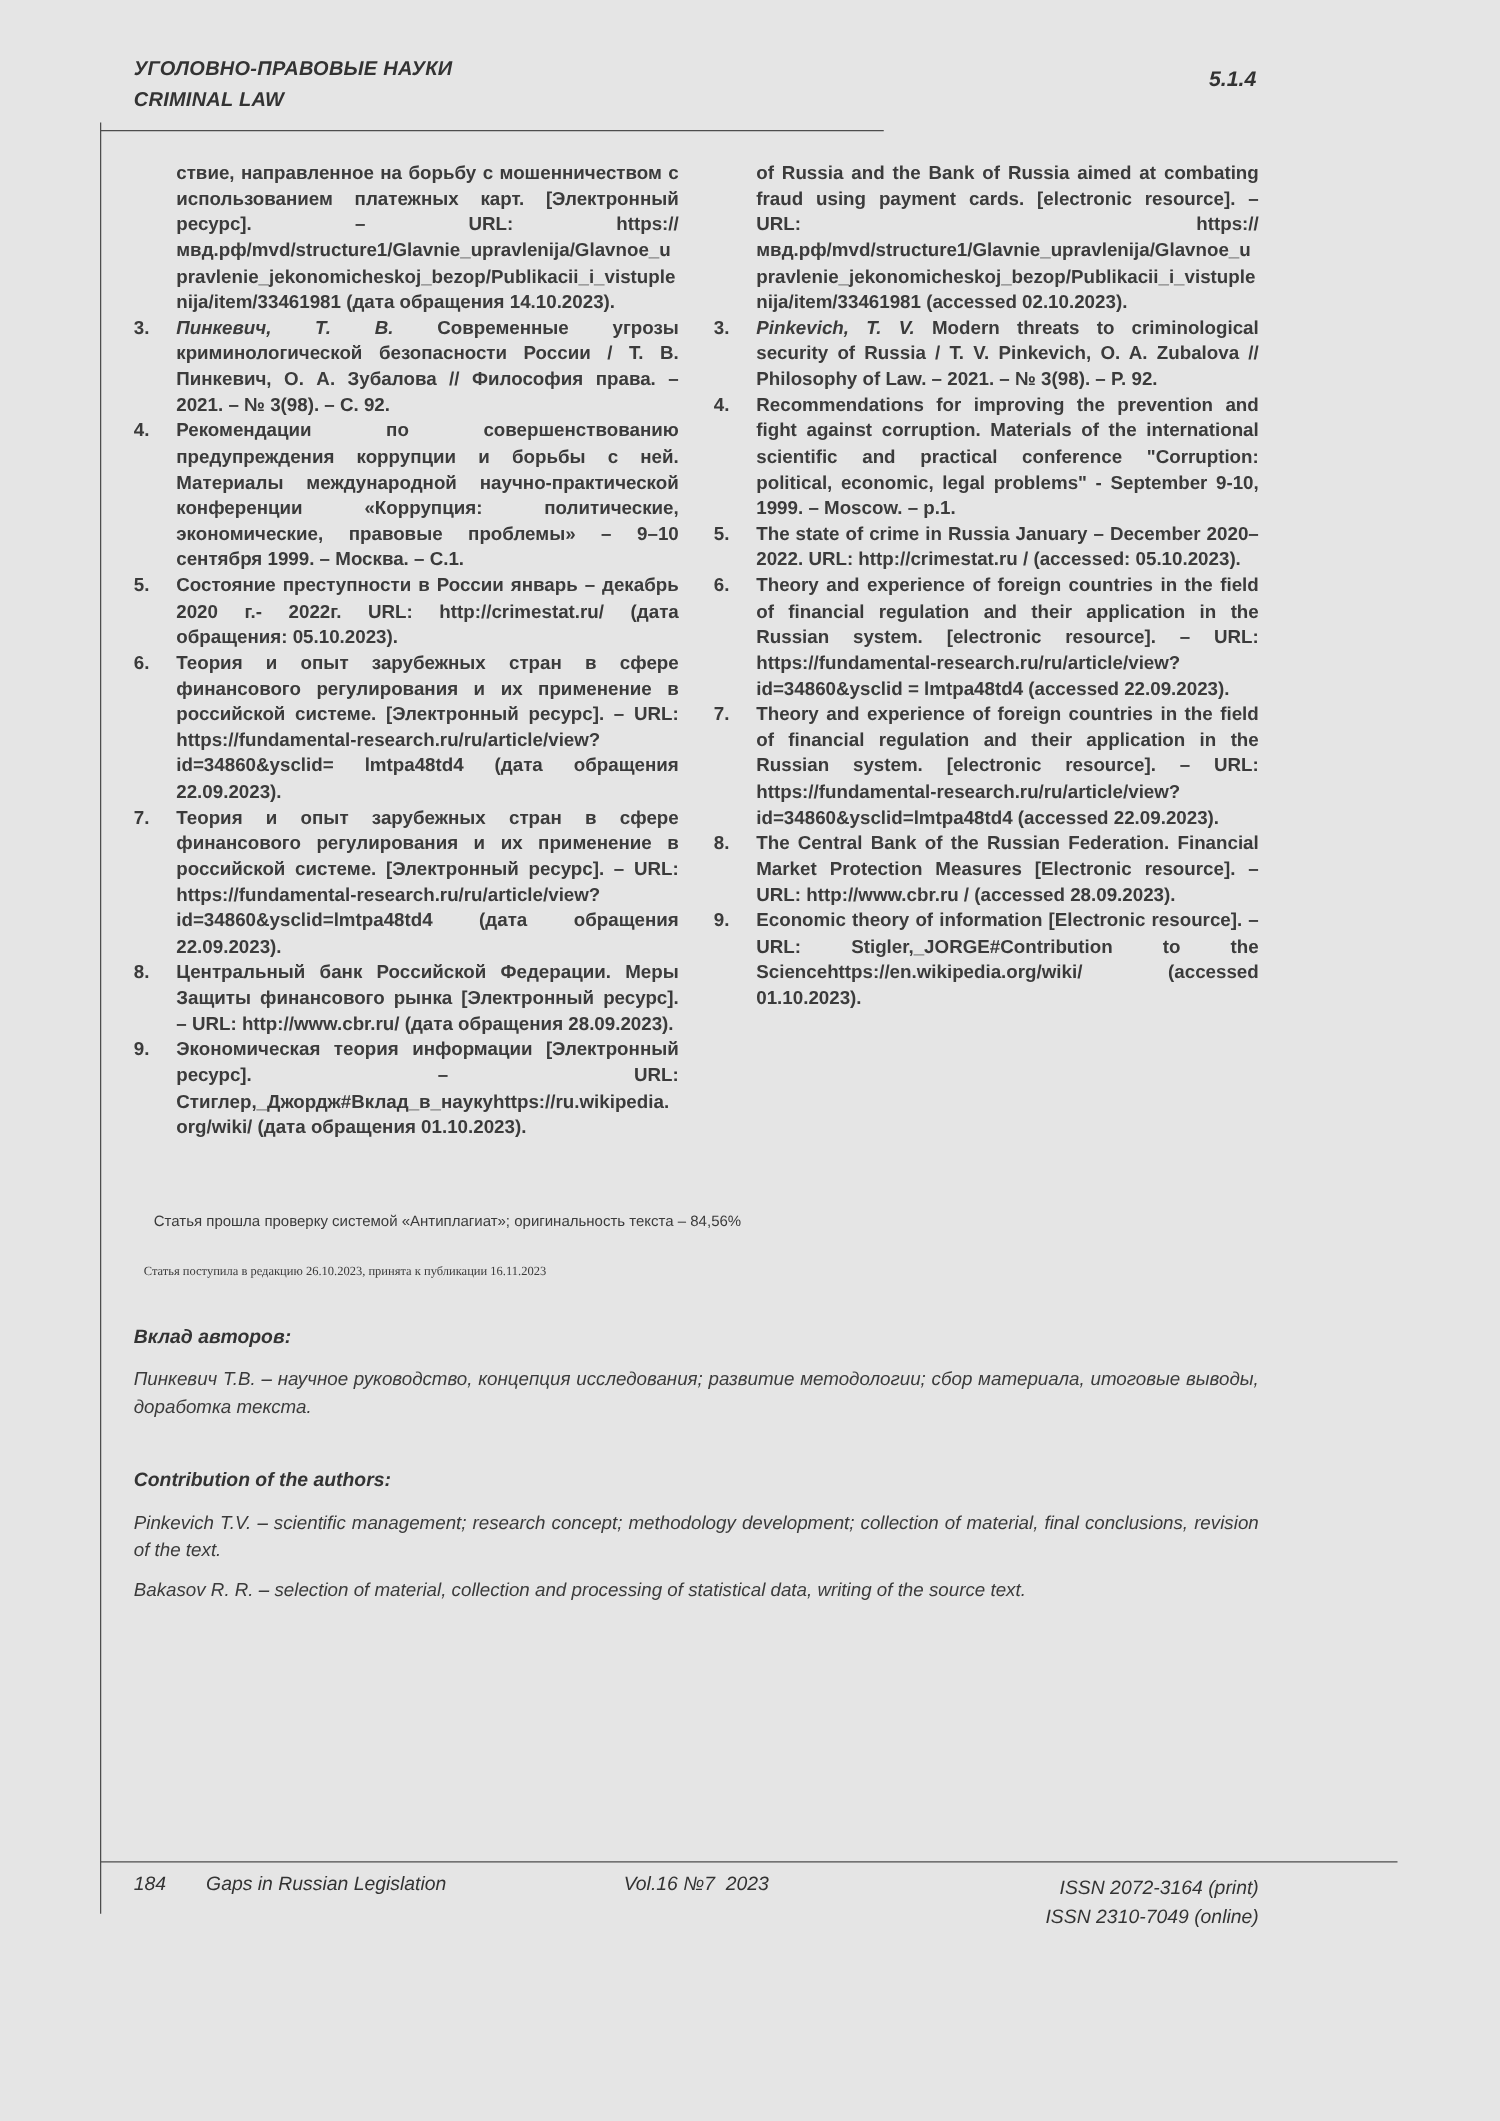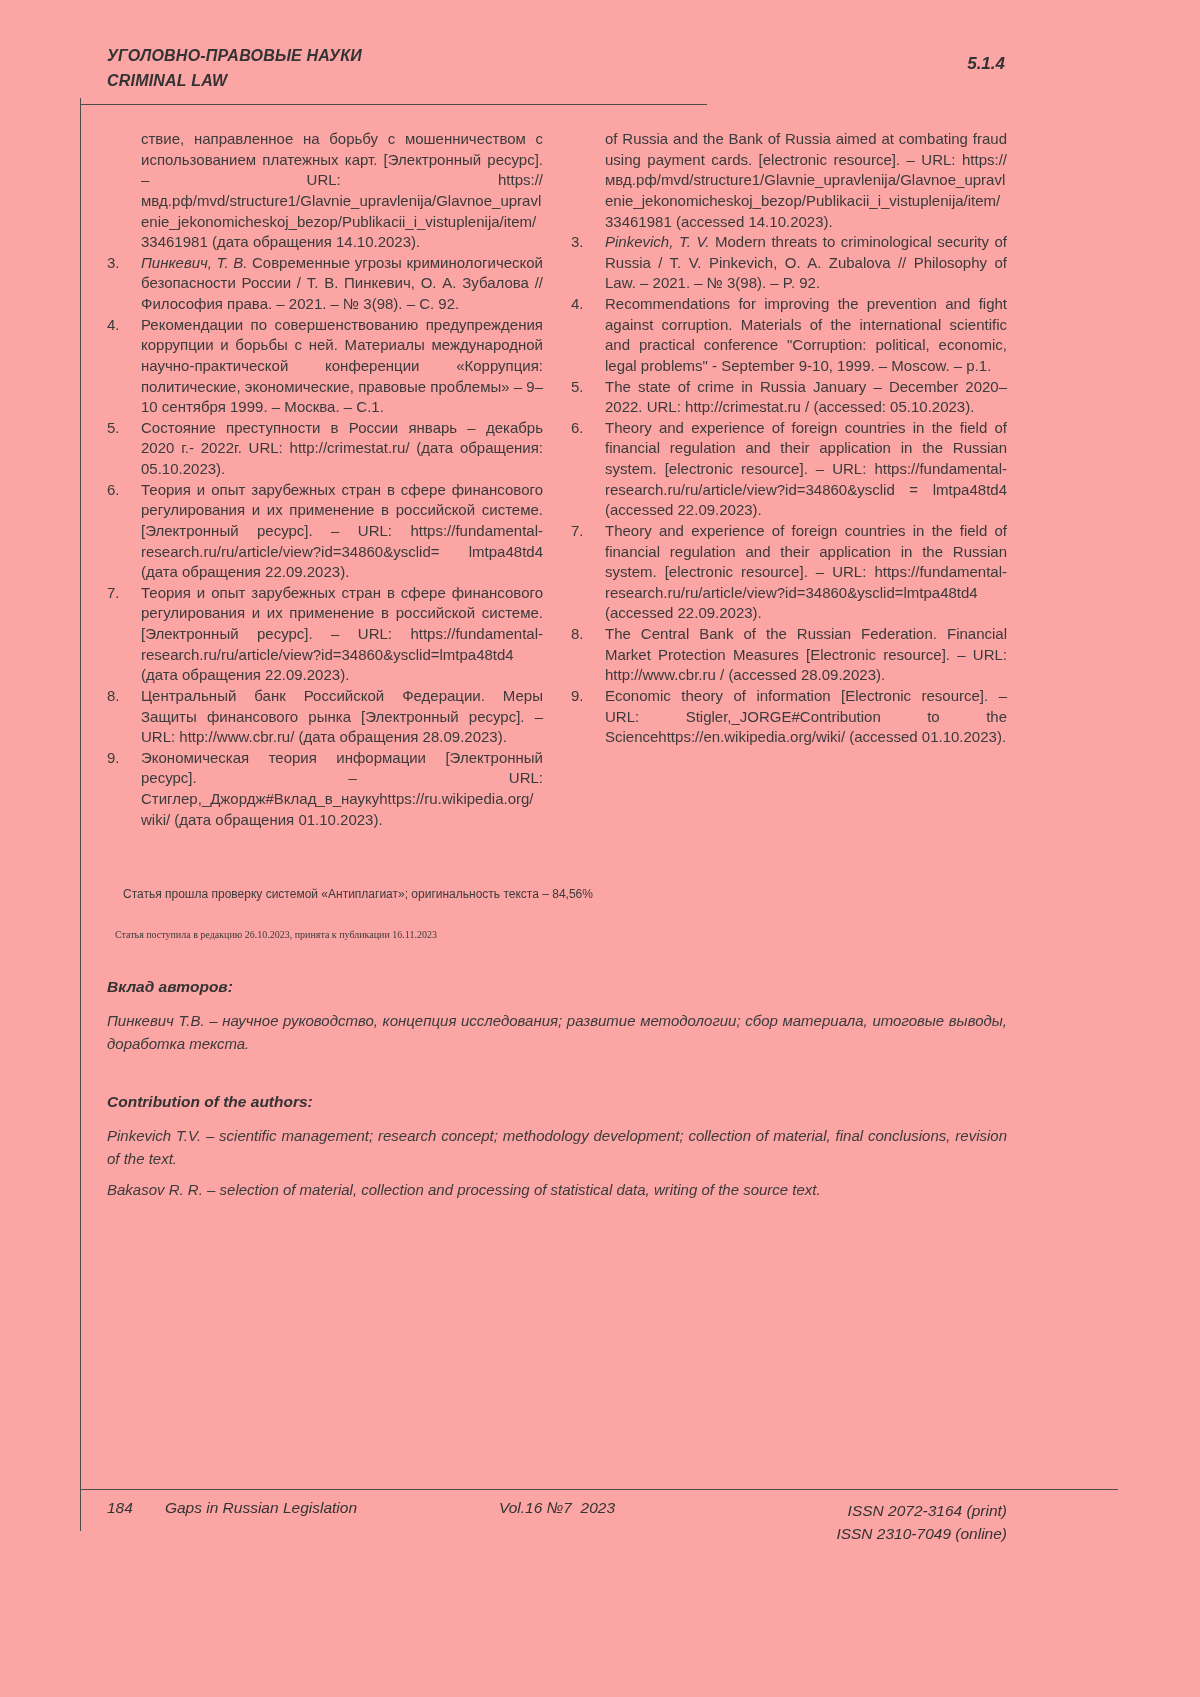--- a/index.html
+++ b/index.html
@@ -1,27 +1,27 @@
 <!DOCTYPE html>
 <html><head>
 <meta charset="utf-8">
 <style>
   * { margin:0; padding:0; box-sizing:border-box; }
   html,body { background:#ffffff; }
   body { font-family:"Liberation Sans", sans-serif; color:#3b3b3b; }
-  .page { position:relative; width:1200px; height:1697px; background:#fca5a5; overflow:hidden; }
+  .page { position:relative; width:1200px; height:1697px; background:#e5e5e5; overflow:hidden; }
 
   .vline { position:absolute; left:80px; top:98px; width:1px; height:1433px; background:#4d4d4d; }
   .header-rule { position:absolute; left:80px; top:104px; width:627px; height:1px; background:#4d4d4d; }
 
   .header-left { position:absolute; left:107px; top:44px; font-weight:bold; font-style:italic; font-size:16px; line-height:1.55; color:#333; letter-spacing:0.2px; }
   .header-code { position:absolute; right:195px; top:54px; font-weight:bold; font-style:italic; font-size:17px; color:#333; }
 
   .content { position:absolute; left:107px; top:129px; width:900px; }
-  .cols { display:flex; gap:28px; }
+  .cols { display:flex; gap:28px;font-weight:bold; }
   .col { flex:1; font-size:15px; line-height:1.375; text-align:justify; overflow-wrap:anywhere; }
   .ref-cont { margin-left:34px; text-align:justify; }
   .ref-item { display:flex; }
   .ref-num { flex:0 0 34px; }
   .ref-text { flex:1; text-align:justify; }
   .em { font-style:italic; }
 
   .note-antiplagiat { margin:57px 0 16px 16px; font-size:12px; }
   .dates { margin:26px 0 0 8px; font-size:10px; line-height:1.5;font-family:Liberation Serif, serif; }
 
@@ -79,21 +79,21 @@
           <span class="ref-num">8.</span>
           <span class="ref-text">Центральный банк Российской Федерации. Меры Защиты финансового рынка [Электронный ресурс]. – URL: http://www.cbr.ru/ (дата обращения 28.09.2023).</span>
         </div>
         <div class="ref-item">
           <span class="ref-num">9.</span>
           <span class="ref-text">Экономическая теория информации [Электронный ресурс]. – URL: Стиглер,_Джордж#Вклад_в_наукуhttps://ru.wikipedia.org/wiki/ (дата обращения 01.10.2023).</span>
         </div>
       </div>
 
       <div class="col">
-        <p class="ref-cont">of Russia and the Bank of Russia aimed at combating fraud using payment cards. [electronic resource]. – URL: https://мвд.рф/mvd/structure1/Glavnie_upravlenija/Glavnoe_upravlenie_jekonomicheskoj_bezop/Publikacii_i_vistuplenija/item/33461981 (accessed 14.10.2023).</p>
+        <p class="ref-cont">of Russia and the Bank of Russia aimed at combating fraud using payment cards. [electronic resource]. – URL: https://мвд.рф/mvd/structure1/Glavnie_upravlenija/Glavnoe_upravlenie_jekonomicheskoj_bezop/Publikacii_i_vistuplenija/item/33461981 (accessed 02.10.2023).</p>
         <div class="ref-item">
           <span class="ref-num">3.</span>
           <span class="ref-text"><i class="em">Pinkevich, T. V.</i><span> Modern threats to criminological security of Russia / T. V. Pinkevich, O. A. Zubalova // Philosophy of Law. – 2021. – № 3(98). – P. 92.</span></span>
         </div>
         <div class="ref-item">
           <span class="ref-num">4.</span>
           <span class="ref-text">Recommendations for improving the prevention and fight against corruption. Materials of the international scientific and practical conference "Corruption: political, economic, legal problems" - September 9-10, 1999. – Moscow. – p.1.</span>
         </div>
         <div class="ref-item">
           <span class="ref-num">5.</span>

